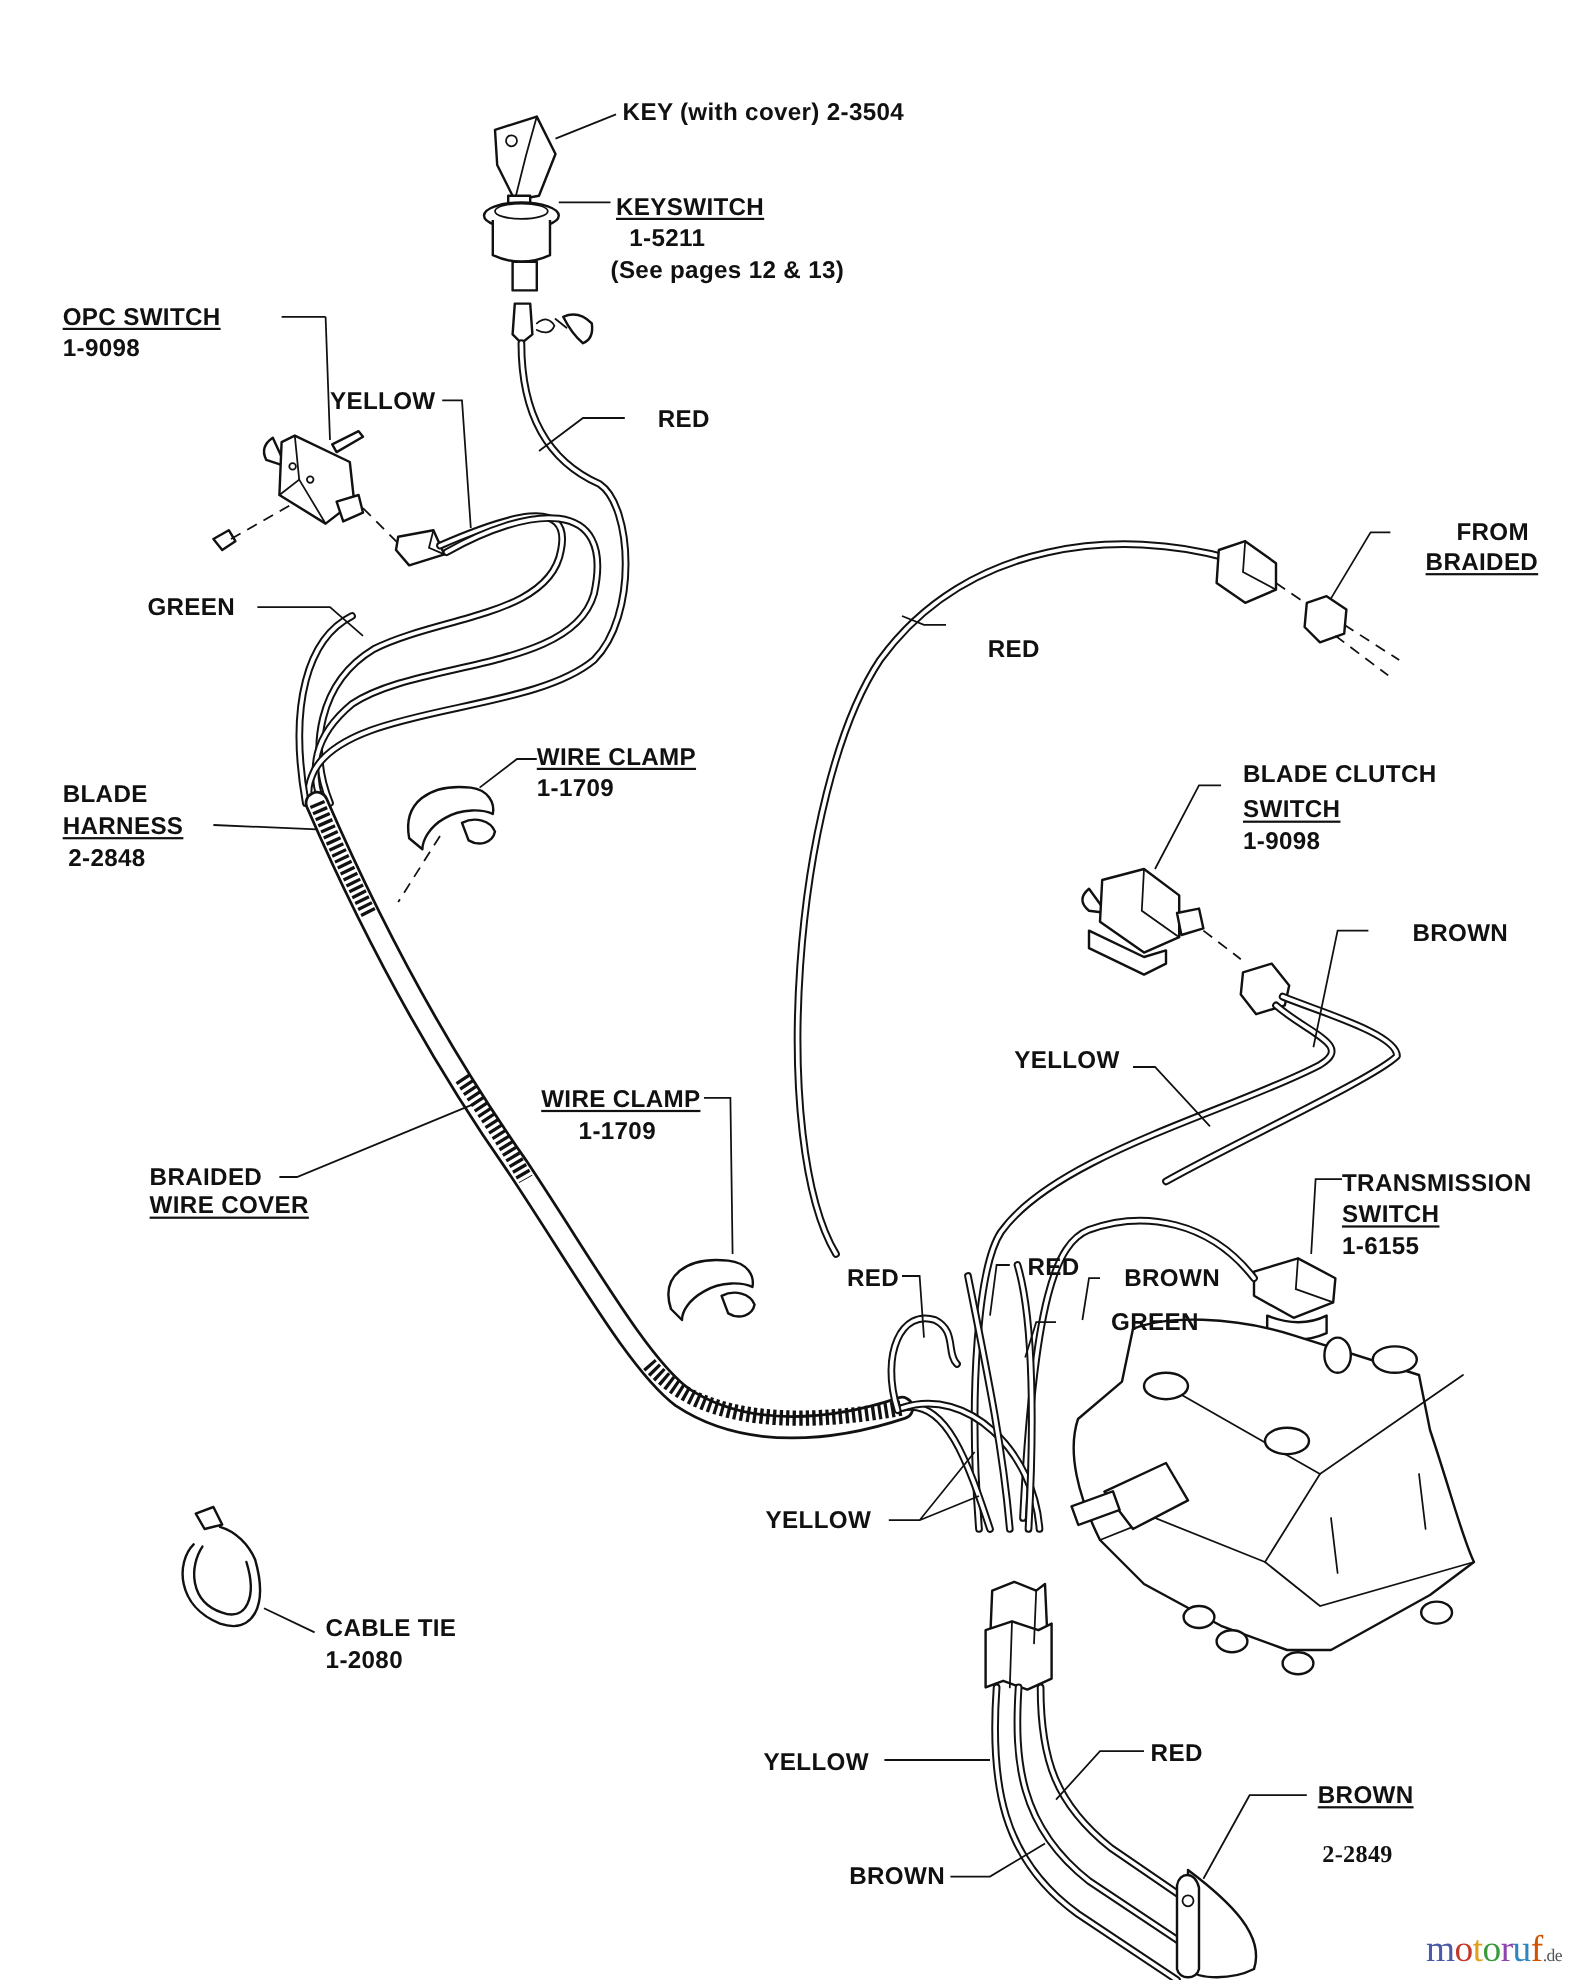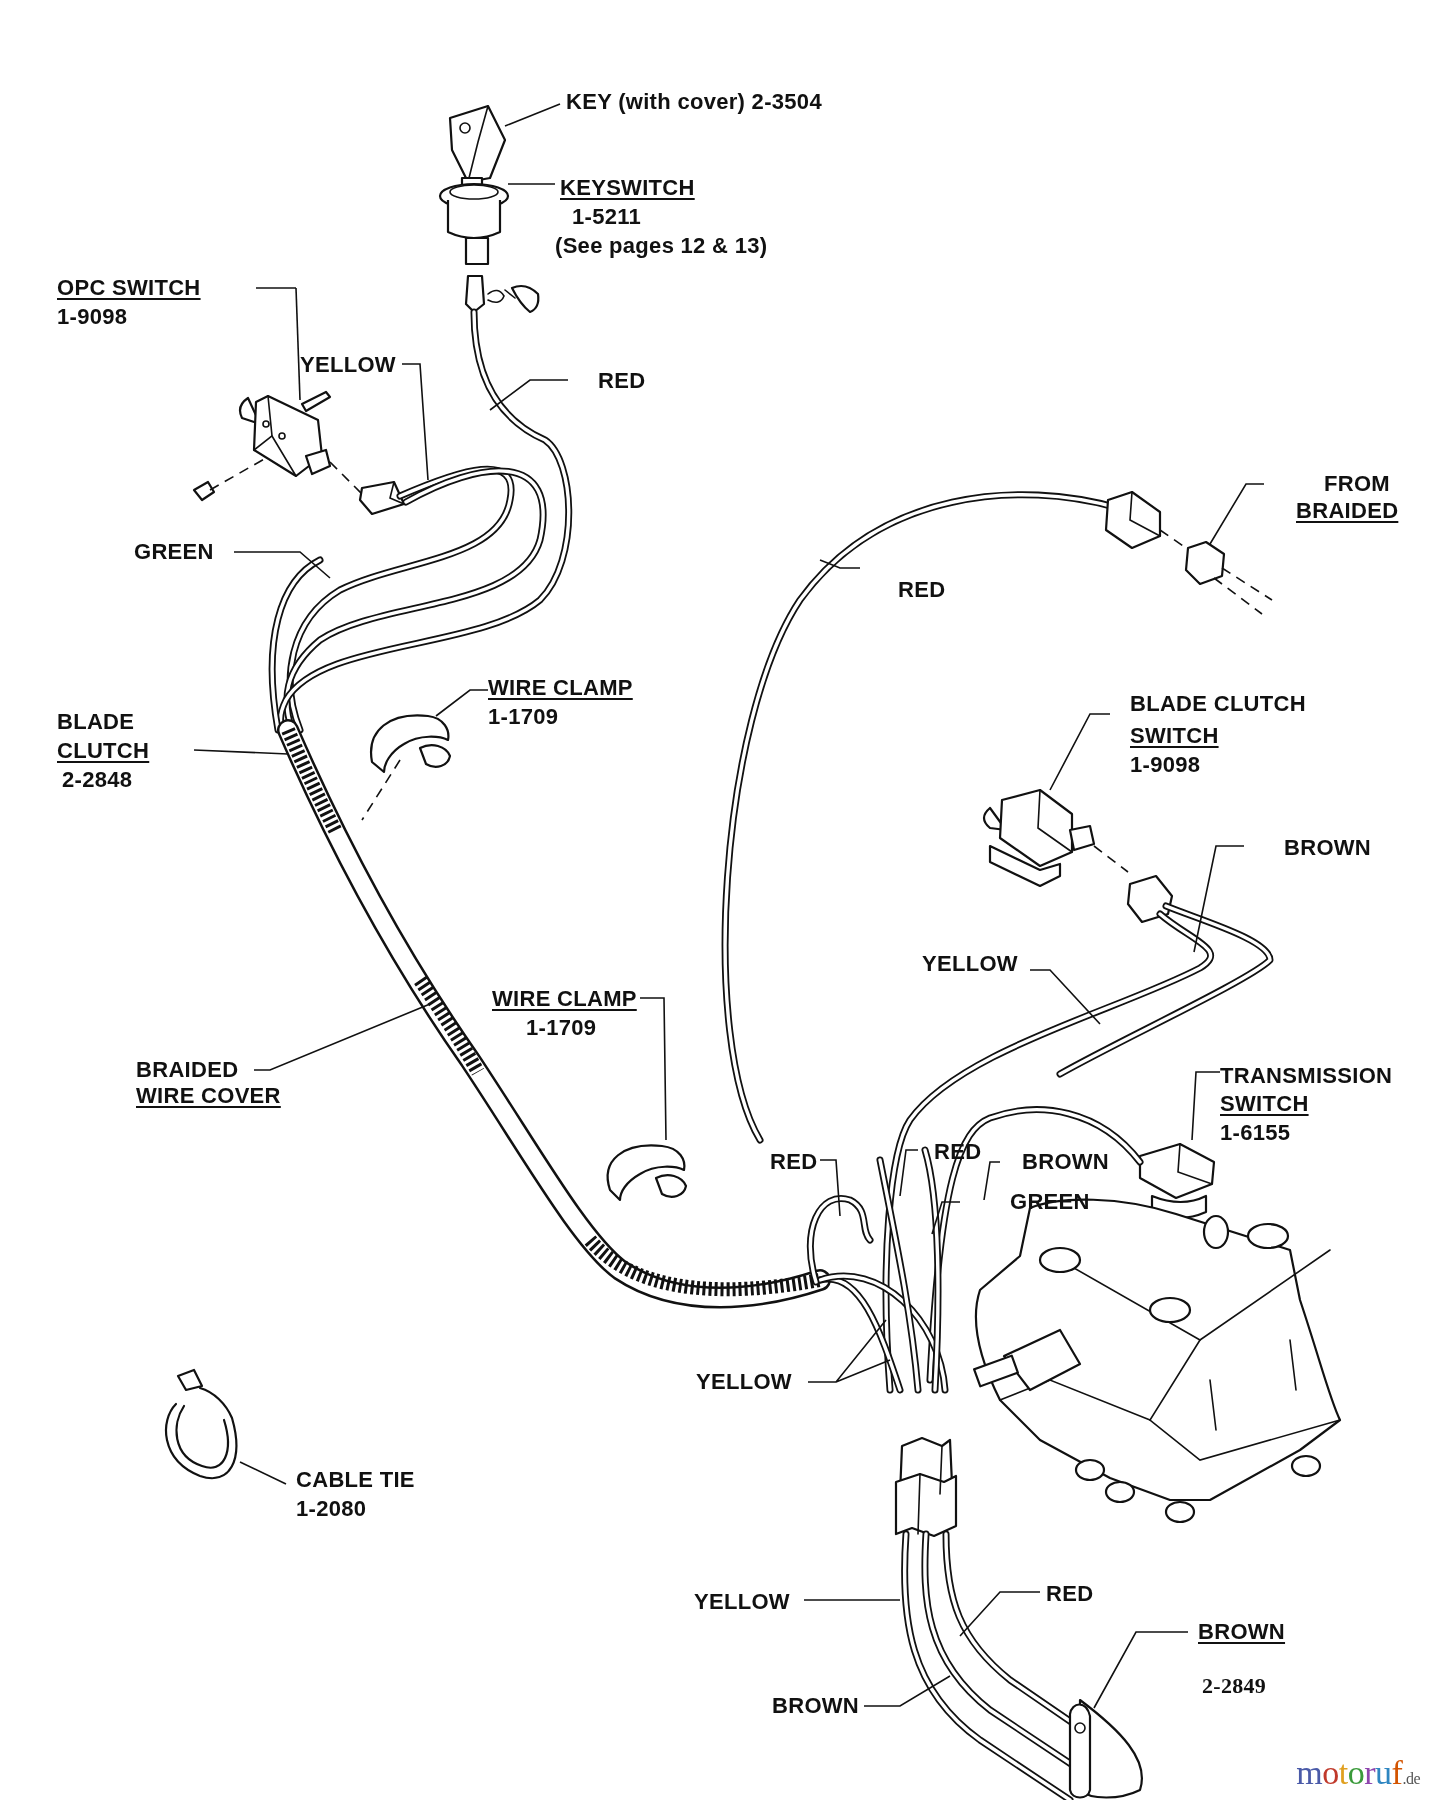--- a/index.html
+++ b/index.html
@@ -237,21 +237,21 @@
 
 <div class="lbl" style="left:1324px;top:470px;">FROM</div>
 <div class="lbl u" style="left:1296px;top:497px;">BRAIDED</div>
 
 <div class="lbl" style="left:898px;top:576px;">RED</div>
 
 <div class="lbl u" style="left:488px;top:674px;">WIRE CLAMP</div>
 <div class="lbl" style="left:488px;top:703px;">1-1709</div>
 
 <div class="lbl" style="left:57px;top:708px;">BLADE</div>
-<div class="lbl u" style="left:57px;top:737px;">CLUTCH</div>
+<div class="lbl u" style="left:57px;top:737px;">HARNESS</div>
 <div class="lbl" style="left:62px;top:766px;">2-2848</div>
 
 <div class="lbl" style="left:1130px;top:677px;margin-top:13px;">BLADE CLUTCH</div>
 <div class="lbl u" style="left:1130px;top:722px;">SWITCH</div>
 <div class="lbl" style="left:1130px;top:751px;">1-9098</div>
 
 <div class="lbl" style="left:1284px;top:834px;">BROWN</div>
 <div class="lbl" style="left:922px;top:950px;">YELLOW</div>
 
 <div class="lbl u" style="left:492px;top:985px;">WIRE CLAMP</div>

